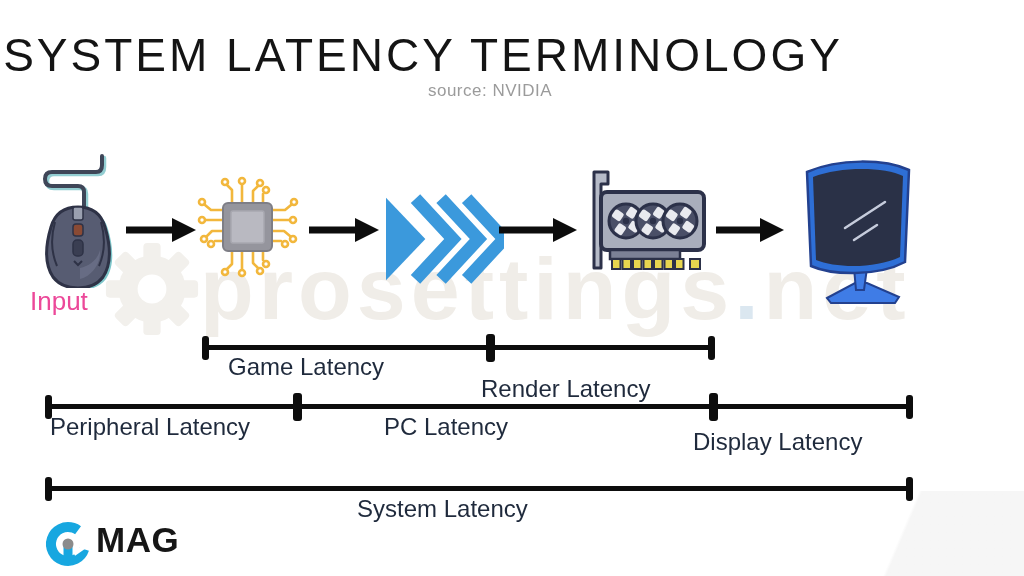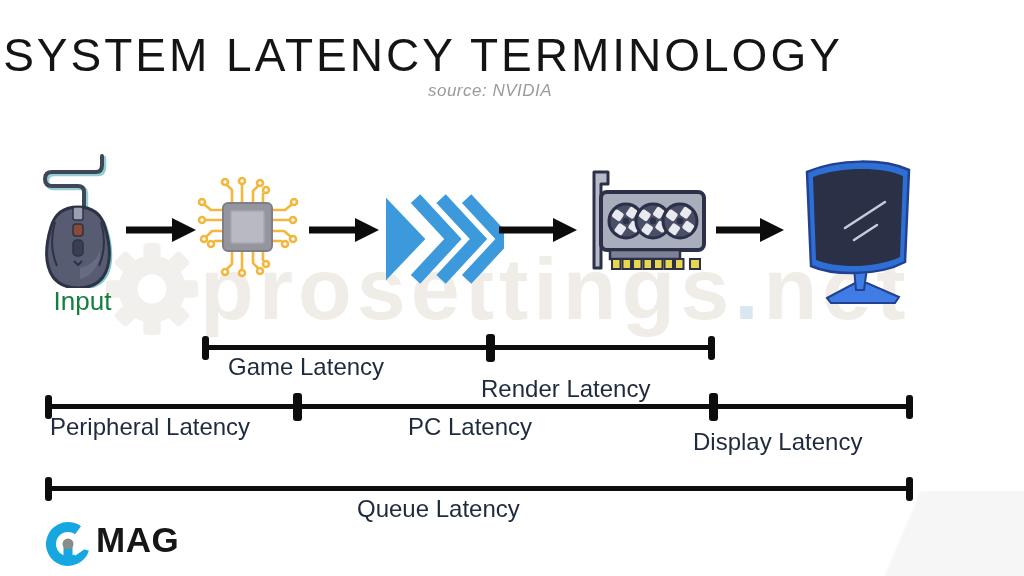--- a/index.html
+++ b/index.html
@@ -6,28 +6,28 @@
   body{
     width:1024px;height:576px;position:relative;background:#ffffff;
     font-family:"Liberation Sans",sans-serif;overflow:hidden;
   }
   .abs{position:absolute;}
   .layer{position:absolute;inset:0;z-index:2;}
   
   .title{top:28px;left:0;width:846px;text-align:center;font-size:46px;
          font-weight:500;color:#141414;letter-spacing:3px;white-space:nowrap;}
   .source-note{top:81px;left:0;width:980px;text-align:center;font-size:17px;
-         color:#9b9b9b;letter-spacing:0.5px;font-style:italic;}
+         color:#9b9b9b;letter-spacing:0.5px;}
   
   .watermark{position:absolute;top:238px;left:104px;z-index:1;display:flex;
          align-items:center;white-space:nowrap;}
   .watermark-text{font-size:88px;font-weight:700;color:#f0ede8;letter-spacing:5px;}
   .watermark-text .wm-dot{color:#dbe7f0;}
   
-  .node-label{font-size:26px;font-weight:500;color:#15803d;text-align:center;white-space:nowrap;}
+  .node-label{font-size:26px;font-weight:500;color:#ec4899;text-align:left;white-space:nowrap;}
   
   .bar{position:absolute;height:5px;background:#0d0d0d;border-radius:2px;}
   .tick{position:absolute;width:7px;height:24px;background:#0d0d0d;border-radius:3px;}
   .tick.junction{width:9px;height:28px;}
   .bracket-label{position:absolute;font-size:24px;font-weight:500;color:#1f2a3c;
          white-space:nowrap;}
   
   .brand{position:absolute;left:44px;top:520px;display:flex;align-items:flex-start;z-index:2;}
   .brand-text{font-size:35px;font-weight:800;color:#161616;letter-spacing:0.5px;margin-left:4px;}
   .corner-band{position:absolute;right:0;bottom:0;width:300px;height:85px;z-index:0;
@@ -200,29 +200,29 @@
     <div class="bracket-label" style="left:481px;top:375px;width:240px">Render Latency</div>
   </div>
 
   <div>
     <div class="bar" style="left:48px;top:404px;width:862px"></div>
     <div class="tick" style="left:45px;top:395px"></div>
     <div class="tick junction" style="left:293px;top:393px"></div>
     <div class="tick junction" style="left:709px;top:393px"></div>
     <div class="tick" style="left:906px;top:395px"></div>
     <div class="bracket-label" style="left:50px;top:413px;width:240px">Peripheral Latency</div>
-    <div class="bracket-label" style="left:408px;top:413px;width:200px">PC Latency</div>
+    <div class="bracket-label" style="left:384px;top:413px;width:200px">PC Latency</div>
     <div class="bracket-label" style="left:693px;top:428px;width:240px">Display Latency</div>
   </div>
 
   <div>
     <div class="bar" style="left:48px;top:486px;width:862px"></div>
     <div class="tick" style="left:45px;top:477px"></div>
     <div class="tick" style="left:906px;top:477px"></div>
-    <div class="bracket-label" style="left:357px;top:495px;width:240px">Queue Latency</div>
+    <div class="bracket-label" style="left:357px;top:495px;width:240px">System Latency</div>
   </div>
 
 </div>
 
 <div class="brand">
   <svg width="48" height="48" viewBox="0 0 48 48">
     <g transform="rotate(18 24 24)">
       <circle cx="24" cy="24" r="17" fill="none" stroke="#17a7e0" stroke-width="10" stroke-dasharray="85 22"></circle>
     </g>
     <line x1="30" y1="34" x2="40" y2="27" stroke="#ffffff" stroke-width="4"></line>

